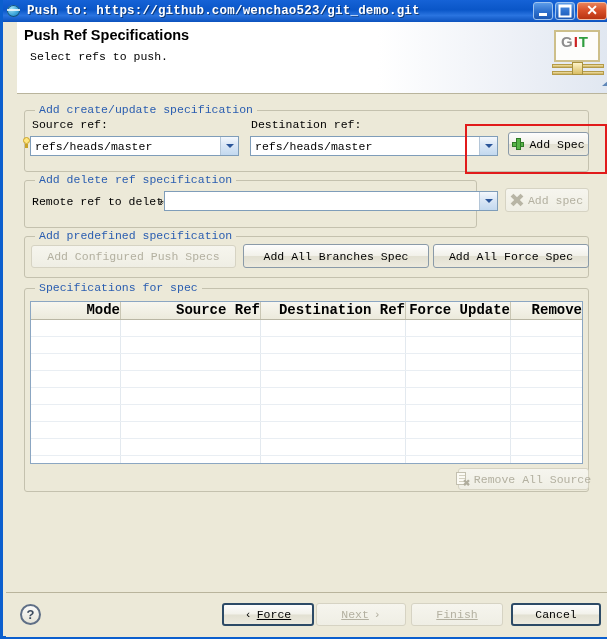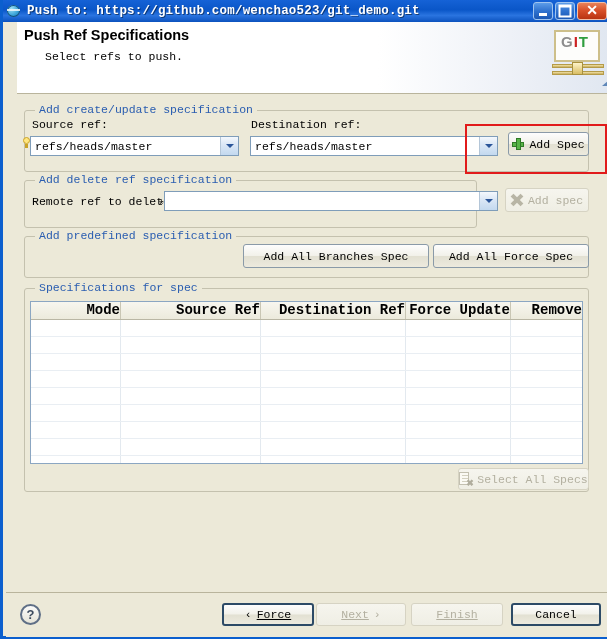--- a/index.html
+++ b/index.html
@@ -127,21 +127,20 @@
     font-size: 14.5px;
     font-weight: bold;
     color: #000;
   }
   #header .head-sub {
     position: absolute;
     left: 13px; top: 28px;
     font-family: "Liberation Mono", "DejaVu Sans Mono", monospace;
     font-size: 11.5px;
     color: #000;
-    margin-left: 15px;
   }
   #header .grad {
     position: absolute;
     right: 0; top: 0;
     width: 240px; height: 72px;
     background: linear-gradient(to right, #ffffff 0%, #eef1f7 55%, #dfe6f0 100%);
   }
   
   #gitlogo {
     position: absolute;
@@ -525,20 +524,23 @@
       <div class="arrow"></div>
     </div>
     <div class="btn disabled" style="left:499px; top:94px; width:84px; height:24px;">
       <span class="ic-x"></span>
       <span>Add spec</span>
     </div>
 
     <div class="group" style="left:18px; top:142px; width:565px; height:42px;">
       <div class="legend">Add predefined specification</div>
     </div>
+    <div class="btn disabled" style="left:25px; top:151px; width:205px; height:23px;">
+      <span>Add Configured Push Specs</span>
+    </div>
     <div class="btn" style="left:237px; top:150px; width:186px; height:24px;">
       <span>Add All Branches Spec</span>
     </div>
     <div class="btn" style="left:427px; top:150px; width:156px; height:24px;">
       <span>Add All Force Spec</span>
     </div>
 
     <div class="group" style="left:18px; top:194px; width:565px; height:204px;">
       <div class="legend">Specifications for spec</div>
     </div>
@@ -616,21 +618,21 @@
             <div class="td" style="width: 71px;"></div>
           </div>
         </div>
     </div>
 
     <div class="btn disabled" style="left:452px; top:374px; width:131px; height:22px;">
       <span class="ic-doc">
         <span class="page"></span>
           <span class="xx">✖</span>
       </span>
-      <span>Select All Specs</span>
+      <span>Remove All Source</span>
     </div>
 
   </div>
 
   <div id="buttonbar">
     <div id="help-icon">?</div>
 
     <div class="btn default" style="left:216px; top:10px; width:92px; height:23px;">
       <span>‹</span>
       <span class="u">Force</span>

